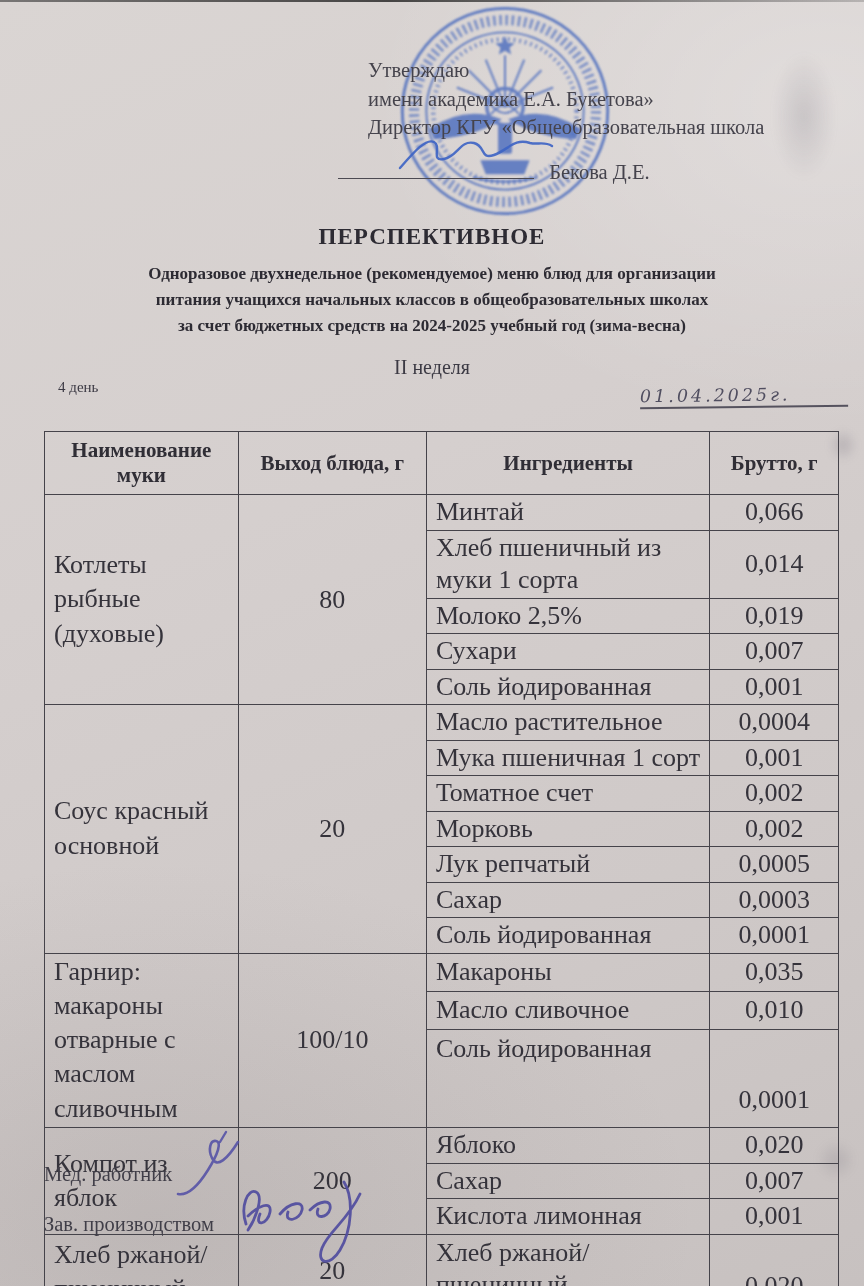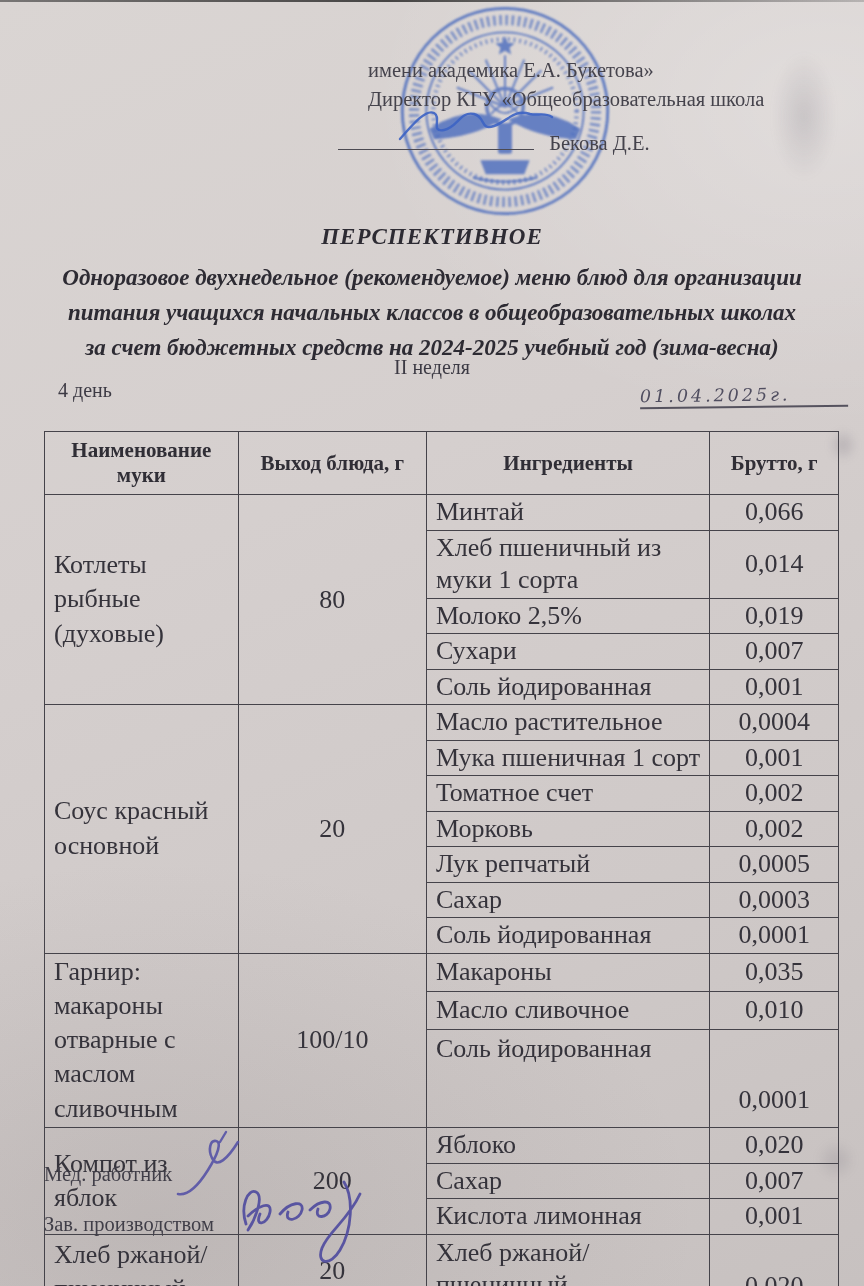--- a/index.html
+++ b/index.html
@@ -22,25 +22,25 @@
   
   .approval{position:absolute;left:368px;top:56px;font-size:20.5px;line-height:28.5px;color:#45434c;}
   .sig-row{margin-top:16px;margin-left:-30px;position:relative;white-space:nowrap;}
   .sig-line{display:inline-block;width:196px;height:0.95em;border-bottom:1.8px solid #4c4a52;margin-right:10px;vertical-align:baseline;}
   .director-sig{position:absolute;left:56px;top:-30px;width:170px;height:54px;}
 
   
   .stamp{position:absolute;left:398px;top:4px;width:214px;height:214px;opacity:.92;}
 
   
-  .title{position:absolute;top:224px;left:20px;width:824px;text-align:center;font-weight:bold;color:#2d2b33;font-style:italic;}
+  .title{position:absolute;top:224px;left:20px;width:824px;text-align:center;font-weight:bold;color:#2d2b33;}
   .title .heading{font-size:23px;letter-spacing:1px;margin-bottom:11px;}
-  .title .subline{font-size:23px;line-height:1.52;}
+  .title .subline{font-size:17px;line-height:1.52;}
   .week{position:absolute;top:356px;left:0;width:100%;text-align:center;font-size:20px;color:#3c3a44;}
-  .day{position:absolute;top:379px;left:58px;font-size:20px;color:#3c3a44;}
+  .day{position:absolute;top:379px;left:58px;font-size:15px;color:#3c3a44;}
   .date-hw{position:absolute;left:640px;top:385px;width:208px;padding-bottom:1px;
     border-bottom:2px solid #55525e;font-family:"DejaVu Serif",serif;font-style:italic;
     font-size:17.5px;letter-spacing:3px;color:#504e60;transform:rotate(-0.7deg);}
 
   
   table.menu{position:absolute;top:431px;left:44px;width:795px;border-collapse:collapse;table-layout:fixed;
     background:transparent;}
   .menu th,.menu td{border:1.7px solid #45434a;overflow:hidden;}
   .menu th{font-size:21px;font-weight:bold;height:58px;text-align:center;vertical-align:middle;padding:2px 6px;color:#302e36;}
   .menu td{font-size:26px;padding:1px 9px;color:#35333b;}
@@ -102,20 +102,21 @@
       <path d="M87,103 Q100,86 113,103" stroke-width="1.8" fill="none"></path>
       <path d="M30,117 Q62,95 96,108 Q70,124 34,126 Z" stroke-width="1"></path>
       <path d="M170,117 Q138,95 104,108 Q130,124 166,126 Z" stroke-width="1"></path>
       <rect x="93.5" y="112" width="13" height="28" rx="2" stroke="none"></rect>
       <path d="M77,146 h46 l-5,13 h-36 z" stroke="none"></path>
       <path d="M70,162 q30,8 60,0" stroke-width="2.2" fill="none"></path>
     </g>
   </svg>
 
   <div class="approval">
+    <div>Утверждаю</div>
     <div>имени академика Е.А. Букетова»</div>
     <div>Директор КГУ «Общеобразовательная школа</div>
     <div class="sig-row">
       <span class="sig-line"></span>
       <svg class="director-sig" viewBox="0 0 170 54" aria-hidden="true">
         <path d="M6,40 C20,24 32,10 40,14 C48,18 36,34 50,31 C64,28 66,12 80,15 C92,18 86,32 100,27 C114,22 120,10 136,15 C144,17 150,13 158,18" fill="none" stroke="#3c63c4" stroke-width="2.4" stroke-linecap="round" opacity="0.9"></path>
       </svg>
       <span>Бекова Д.Е.</span>
     </div>
   </div>

